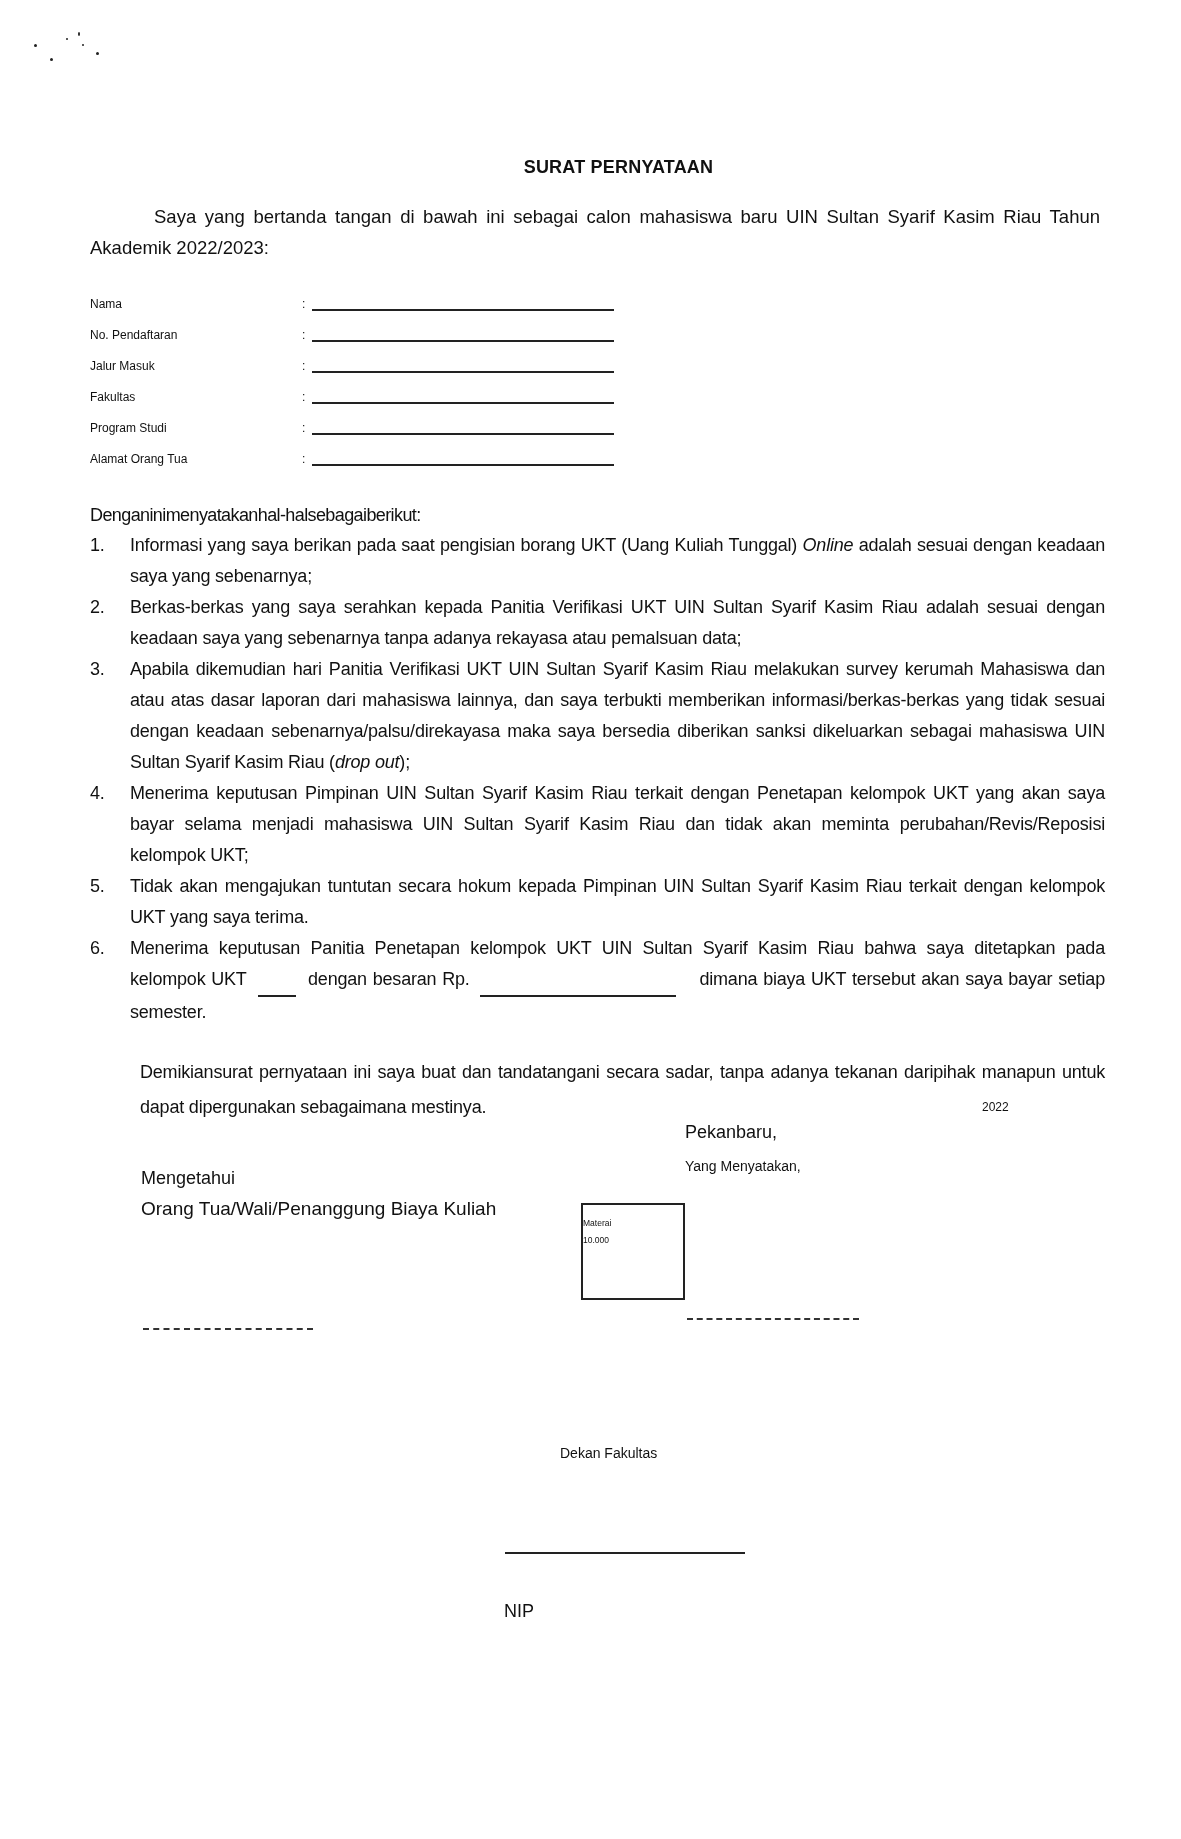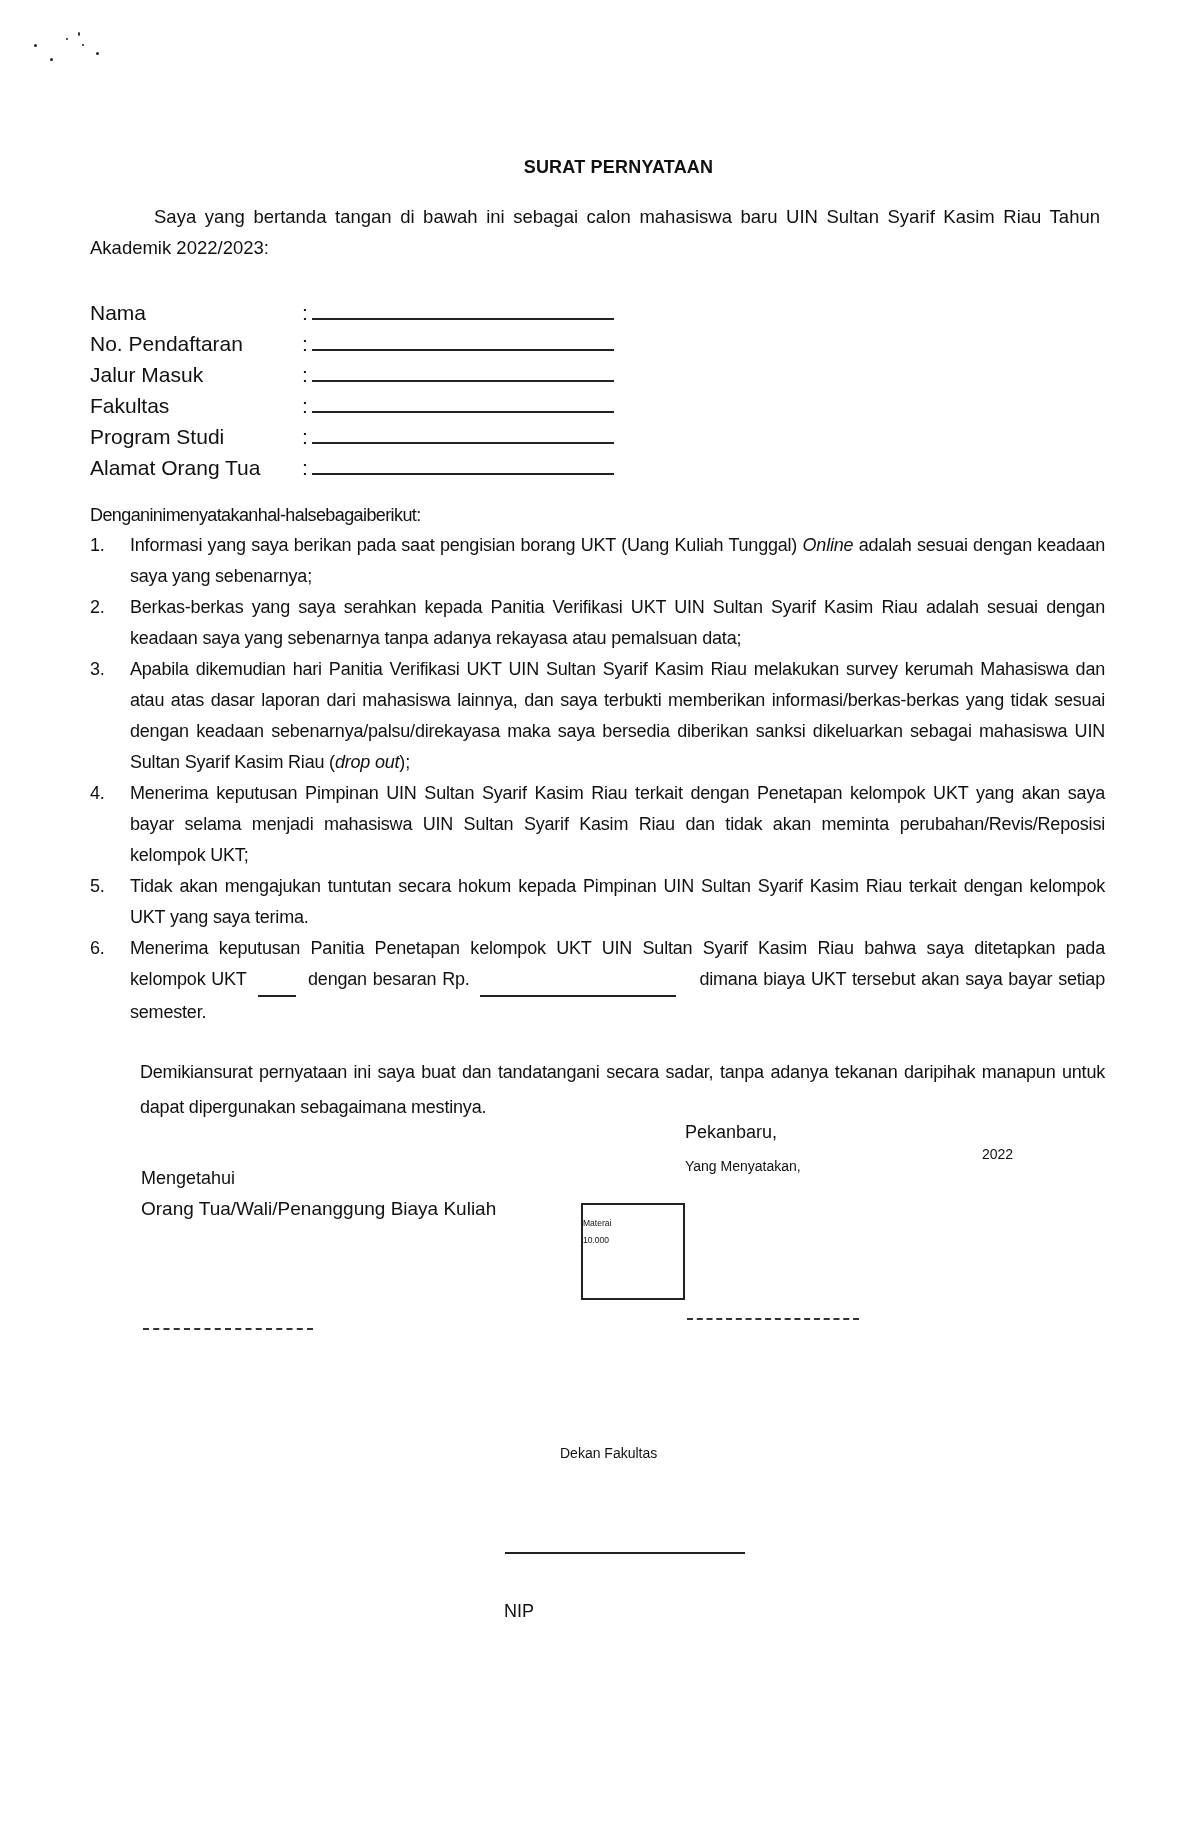--- a/index.html
+++ b/index.html
@@ -10,34 +10,34 @@
     .speck { position: absolute; width: 3px; height: 3px; background: #222; border-radius: 50%; }
     .abs { position: absolute; }
     .title {
       left: 0; width: 1181px; top: 157px; text-align: center;
       font-weight: bold; font-size: 18px; letter-spacing: 0.2px; padding-left: 56px; box-sizing: border-box;
     }
     .body-text { font-size: 18.5px; line-height: 31px; }
     .intro { left: 90px; top: 193px; width: 1010px; text-align: justify; margin-top: 8px; }
     .intro .indent { display: inline-block; width: 64px; }
     .fields { left: 90px; top: 297px; }
-    .field-row { height: 31px; display: flex; align-items: center; font-size: 21px; }
+    .field-row { height: 31px; display: flex; font-size: 12px; }
     .field-label { width: 212px; }
     .field-colon { width: 10px; }
     .field-line { width: 302px; height: 0; border-bottom: 2px solid #222; margin-top: 12px; }
     .statement-heading { left: 90px; top: 505px; font-size: 18px; letter-spacing: -0.6px; }
     .list { left: 90px; top: 530px; width: 1015px; }
     .list-item { display: flex; font-size: 18px; line-height: 31px; letter-spacing: -0.2px; }
     .list-num { width: 40px; flex: none; }
     .list-text { flex: 1; text-align: justify; }
     .blank-short { display: inline-block; width: 38px; border-bottom: 2px solid #222; margin: 0 6px; }
     .blank-long { display: inline-block; width: 196px; border-bottom: 2px solid #222; margin: 0 18px 0 10px; }
     .closing { left: 140px; top: 1055px; width: 965px; font-size: 18px; line-height: 35px; text-align: justify; letter-spacing: -0.2px; }
     .place { left: 685px; top: 1122px; font-size: 18px; }
-    .year { left: 982px; top: 1146px; font-size: 14px; }
+    .year { left: 982px; top: 1100px; font-size: 12px; }
     .signer { left: 685px; top: 1158px; font-size: 14px; }
     .knows { left: 141px; top: 1168px; font-size: 18px; }
     .guardian { left: 141px; top: 1198px; font-size: 19px; }
     .stamp {
       left: 581px; top: 1203px; width: 104px; height: 97px; border: 2px solid #222;
       text-align: left; font-size: 8.5px; line-height: 17px; padding-top: 10px; box-sizing: border-box;
     }
     .dash-left { left: 143px; top: 1328px; width: 170px; border-bottom: 2px dashed #333; }
     .dash-right { left: 687px; top: 1318px; width: 172px; border-bottom: 2px dashed #333; }
     .dean { left: 560px; top: 1445px; font-size: 14px; }

